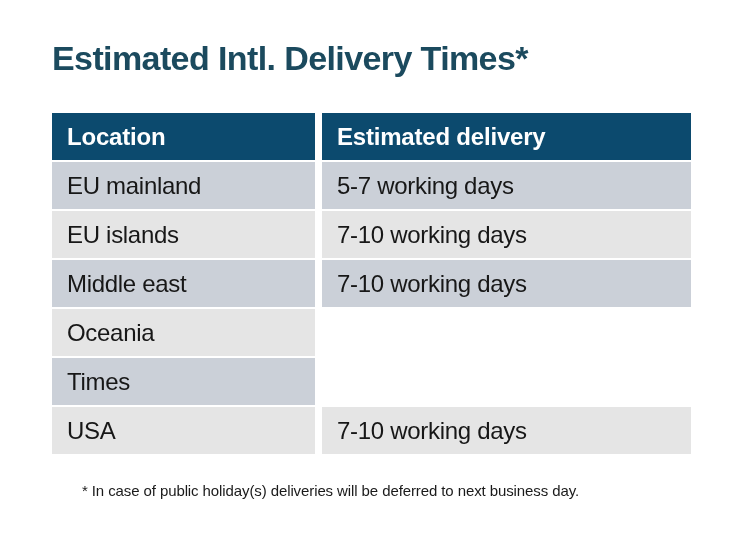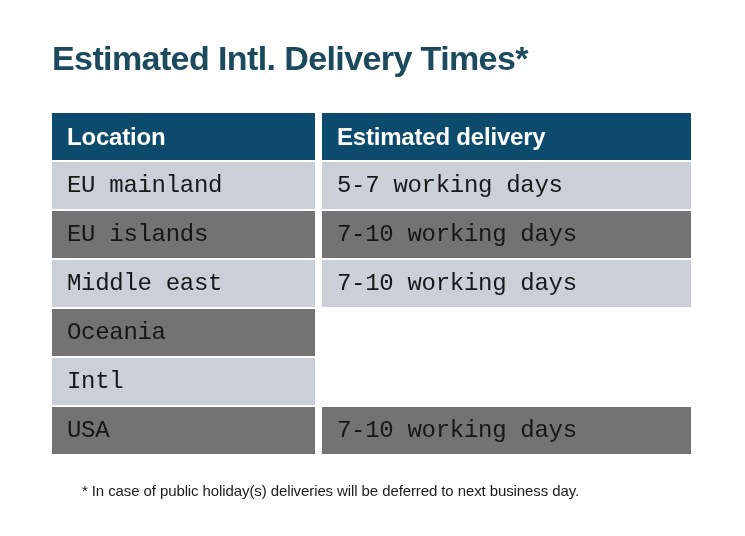--- a/index.html
+++ b/index.html
@@ -76,24 +76,23 @@
     letter-spacing: -0.2px;
   }
 
   
   .body-row .cell {
     height: 47px;
     color: #171717;
     font-size: 24px;
     font-weight: 400;
     letter-spacing: -0.3px;
-    font-family: Liberation Mono, monospace;
   }
   .body-row.shade-dark  .cell { background: #cbd0d8; }
-  .body-row.shade-light .cell { background: #737373; }
+  .body-row.shade-light .cell { background: #e5e5e5; }
 
   
   .footnote {
     position: absolute;
     left: 82px;
     top: 481px;
     font-size: 15px;
     line-height: 20px;
     font-weight: 400;
     letter-spacing: -0.1px;
@@ -128,21 +127,21 @@
     <div class="trow body-row shade-dark">
       <div class="cell cell-location">Middle east</div>
       <div class="cell cell-delivery">7-10 working days</div>
     </div>
 
     <div class="trow body-row shade-light">
       <div class="cell cell-location">Oceania</div>
     </div>
 
     <div class="trow body-row shade-dark">
-      <div class="cell cell-location">Intl</div>
+      <div class="cell cell-location">Times</div>
     </div>
 
     <div class="trow body-row shade-light">
       <div class="cell cell-location">USA</div>
       <div class="cell cell-delivery">7-10 working days</div>
     </div>
 
   </div>
 
   <div class="footnote">* In case of public holiday(s) deliveries will be deferred to next business day.</div>

